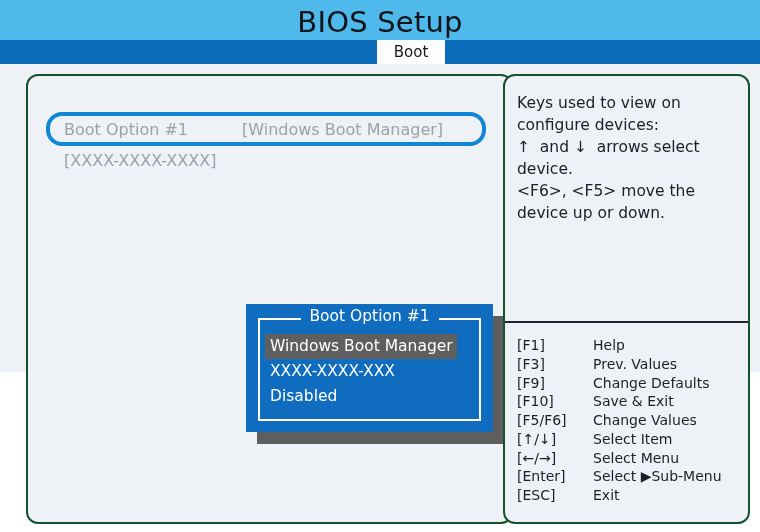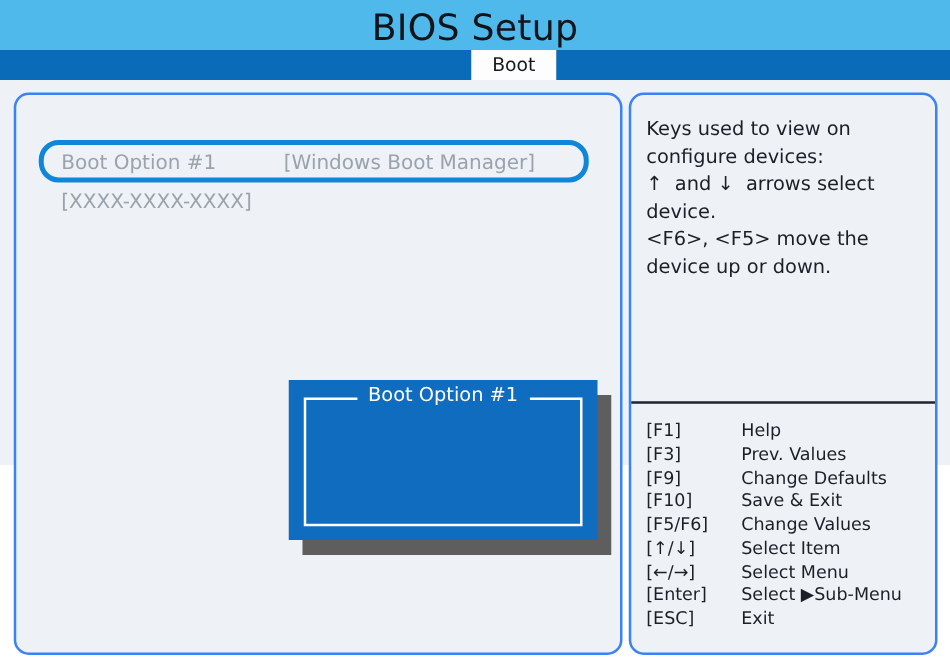--- a/index.html
+++ b/index.html
@@ -69,26 +69,26 @@
     left: 0; top: 68px;
     width: 760px;
     height: 6px;
     background: #eef1f5;
   }
 
   
   .panel {
     position: absolute;
     background: #eef1f5;
-    border: 2px solid #3b82f6;
+    border: 2px solid #14532d;
     border-radius: 12px;
   }
 
   .left-panel {
-    left: 11px;
+    left: 26px;
     top: 74px;
     width: 487px;
     height: 450px;
   }
 
   .right-panel {
     left: 503px;
     top: 74px;
     width: 247px;
     height: 450px;
@@ -246,20 +246,31 @@
         <span class="opt-value">[XXXX-XXXX-XXXX]</span>
       </div>
 
     </div>
 
     <div class="dropdown-shadow"></div>
 
     <div class="dropdown">
       <div class="dropdown-inner">
         <span class="dropdown-legend">Boot Option  #1</span>
+        <div class="dropdown-items">
+          <div class="dd-row">
+            <span class="dd-item highlight">Windows Boot Manager</span>
+          </div>
+          <div class="dd-row">
+            <span class="dd-item">XXXX-XXXX-XXX</span>
+          </div>
+          <div class="dd-row">
+            <span class="dd-item">Disabled</span>
+          </div>
+        </div>
       </div>
     </div>
 
   </div>
 
   <div class="panel right-panel">
 
     <div class="right-help">
       <div class="help-text">Keys used to view on configure devices:
 ↑  and ↓  arrows select device.

